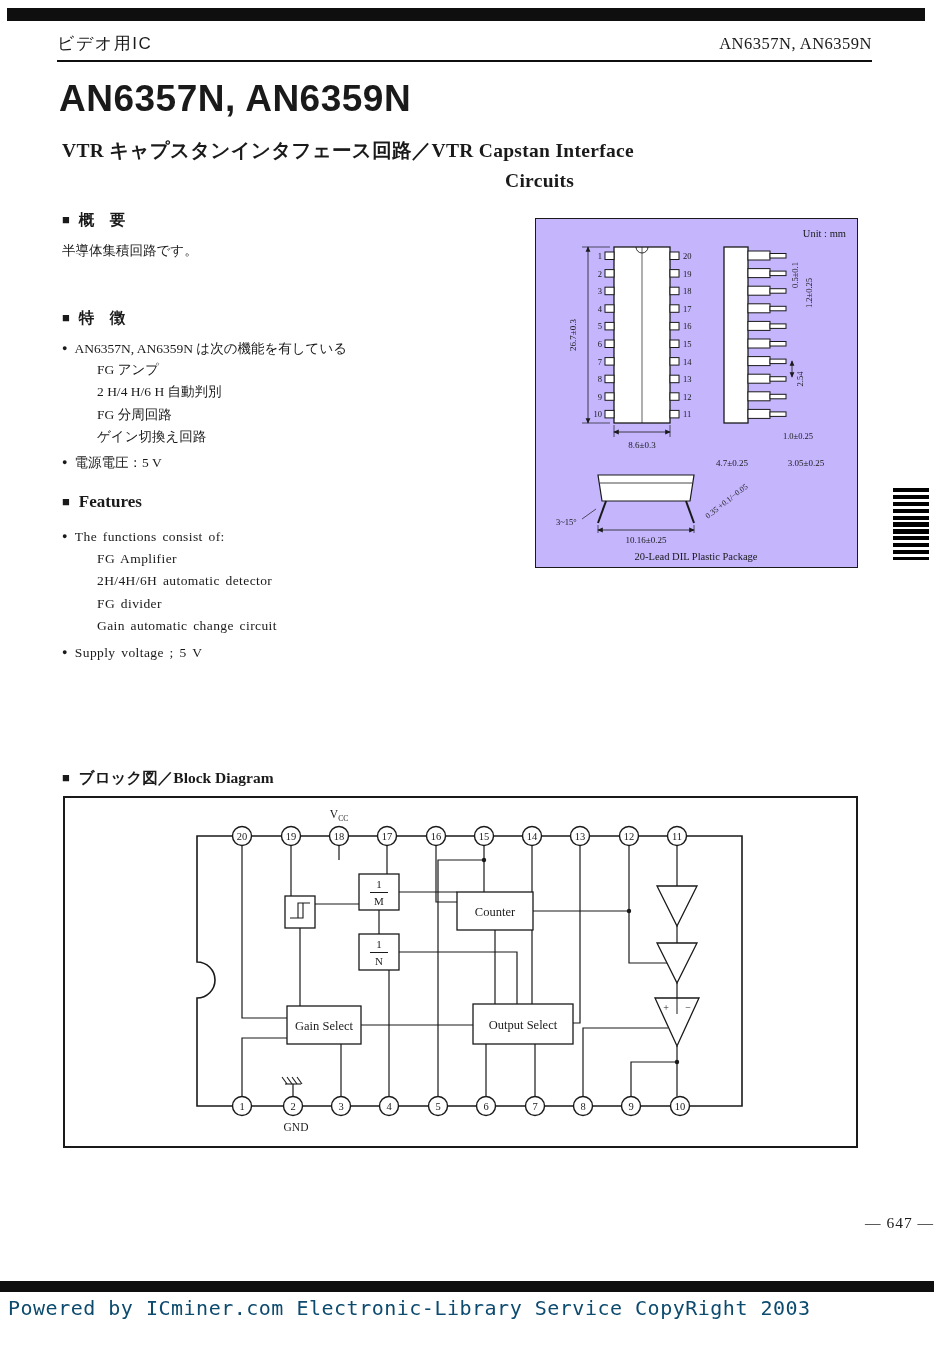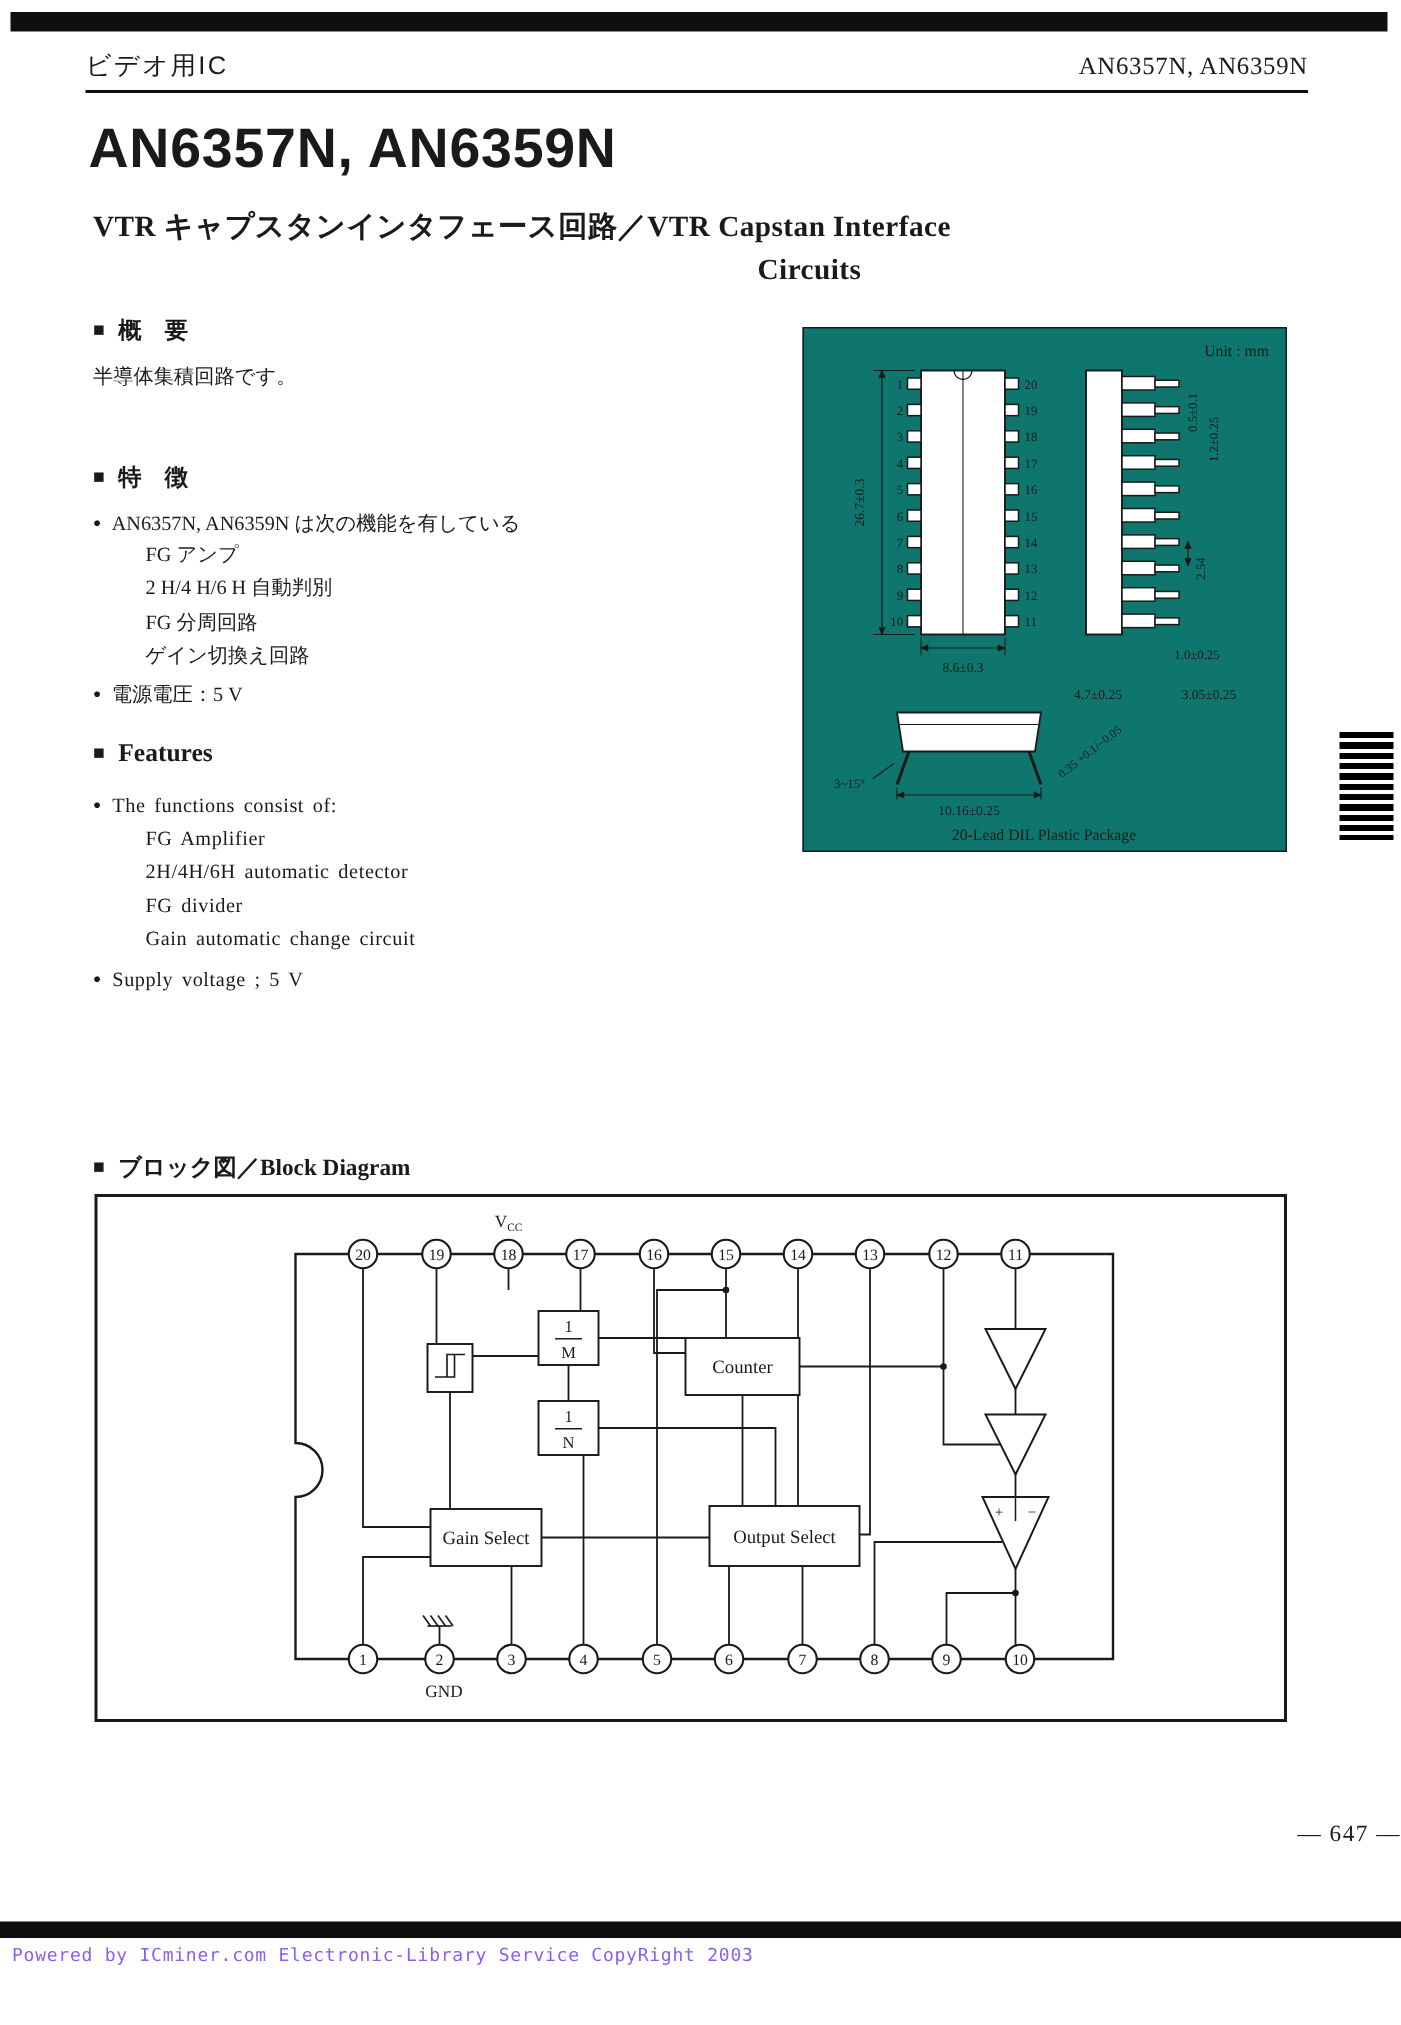--- a/index.html
+++ b/index.html
@@ -13,26 +13,26 @@
   .title{font-family:"Liberation Sans","DejaVu Sans",sans-serif;font-weight:700;font-size:37px;letter-spacing:0.5px}
   .subtitle{font-weight:700;font-size:19.5px;letter-spacing:0.3px}
   .sec-h{font-weight:700;font-size:15.5px;display:flex;gap:9px;align-items:baseline}
   .sec-h .sq{font-size:13px;position:relative;top:-1px}
   .feat-h{font-size:17px}
   .body-t{font-size:13.5px;line-height:25px}
   .items div{line-height:22.3px}
   .bullet-line{display:flex;gap:7px;align-items:baseline}
   .dot{font-size:9px;position:relative;top:-2px}
   .en{letter-spacing:0.4px;word-spacing:2px}
-  .pkg-box{border:1.3px solid #1a1a1a;background:#0f766e}
+  .pkg-box{border:1.3px solid #1a1a1a;background:#c4b5fd}
   .bd-box{border:2px solid #1a1a1a;background:#fff}
   svg text{font-family:"Liberation Serif","DejaVu Serif",serif;fill:#1a1a1a}
   .scan-marks{background:repeating-linear-gradient(to bottom,#000 0 4.2px,#fff 4.2px 6.9px)}
   .page-number{font-size:15.5px;text-align:right;letter-spacing:1px}
-  .footer{font-family:"DejaVu Sans Mono","Liberation Mono",monospace;font-size:12px;color:#8b5cf6;letter-spacing:0.5px}
+  .footer{font-family:"DejaVu Sans Mono","Liberation Mono",monospace;font-size:20px;color:#0c4a6e;letter-spacing:0.5px}
 </style>
 </head>
 <body>
 
 <div class="page">
 
   <div class="abs topbar" style="left:7px;top:8px;width:918px;height:13px"></div>
 
   <div class="abs hdr" style="left:57px;top:32px;width:815px">
     <span class="hdr-left">ビデオ用IC</span>

